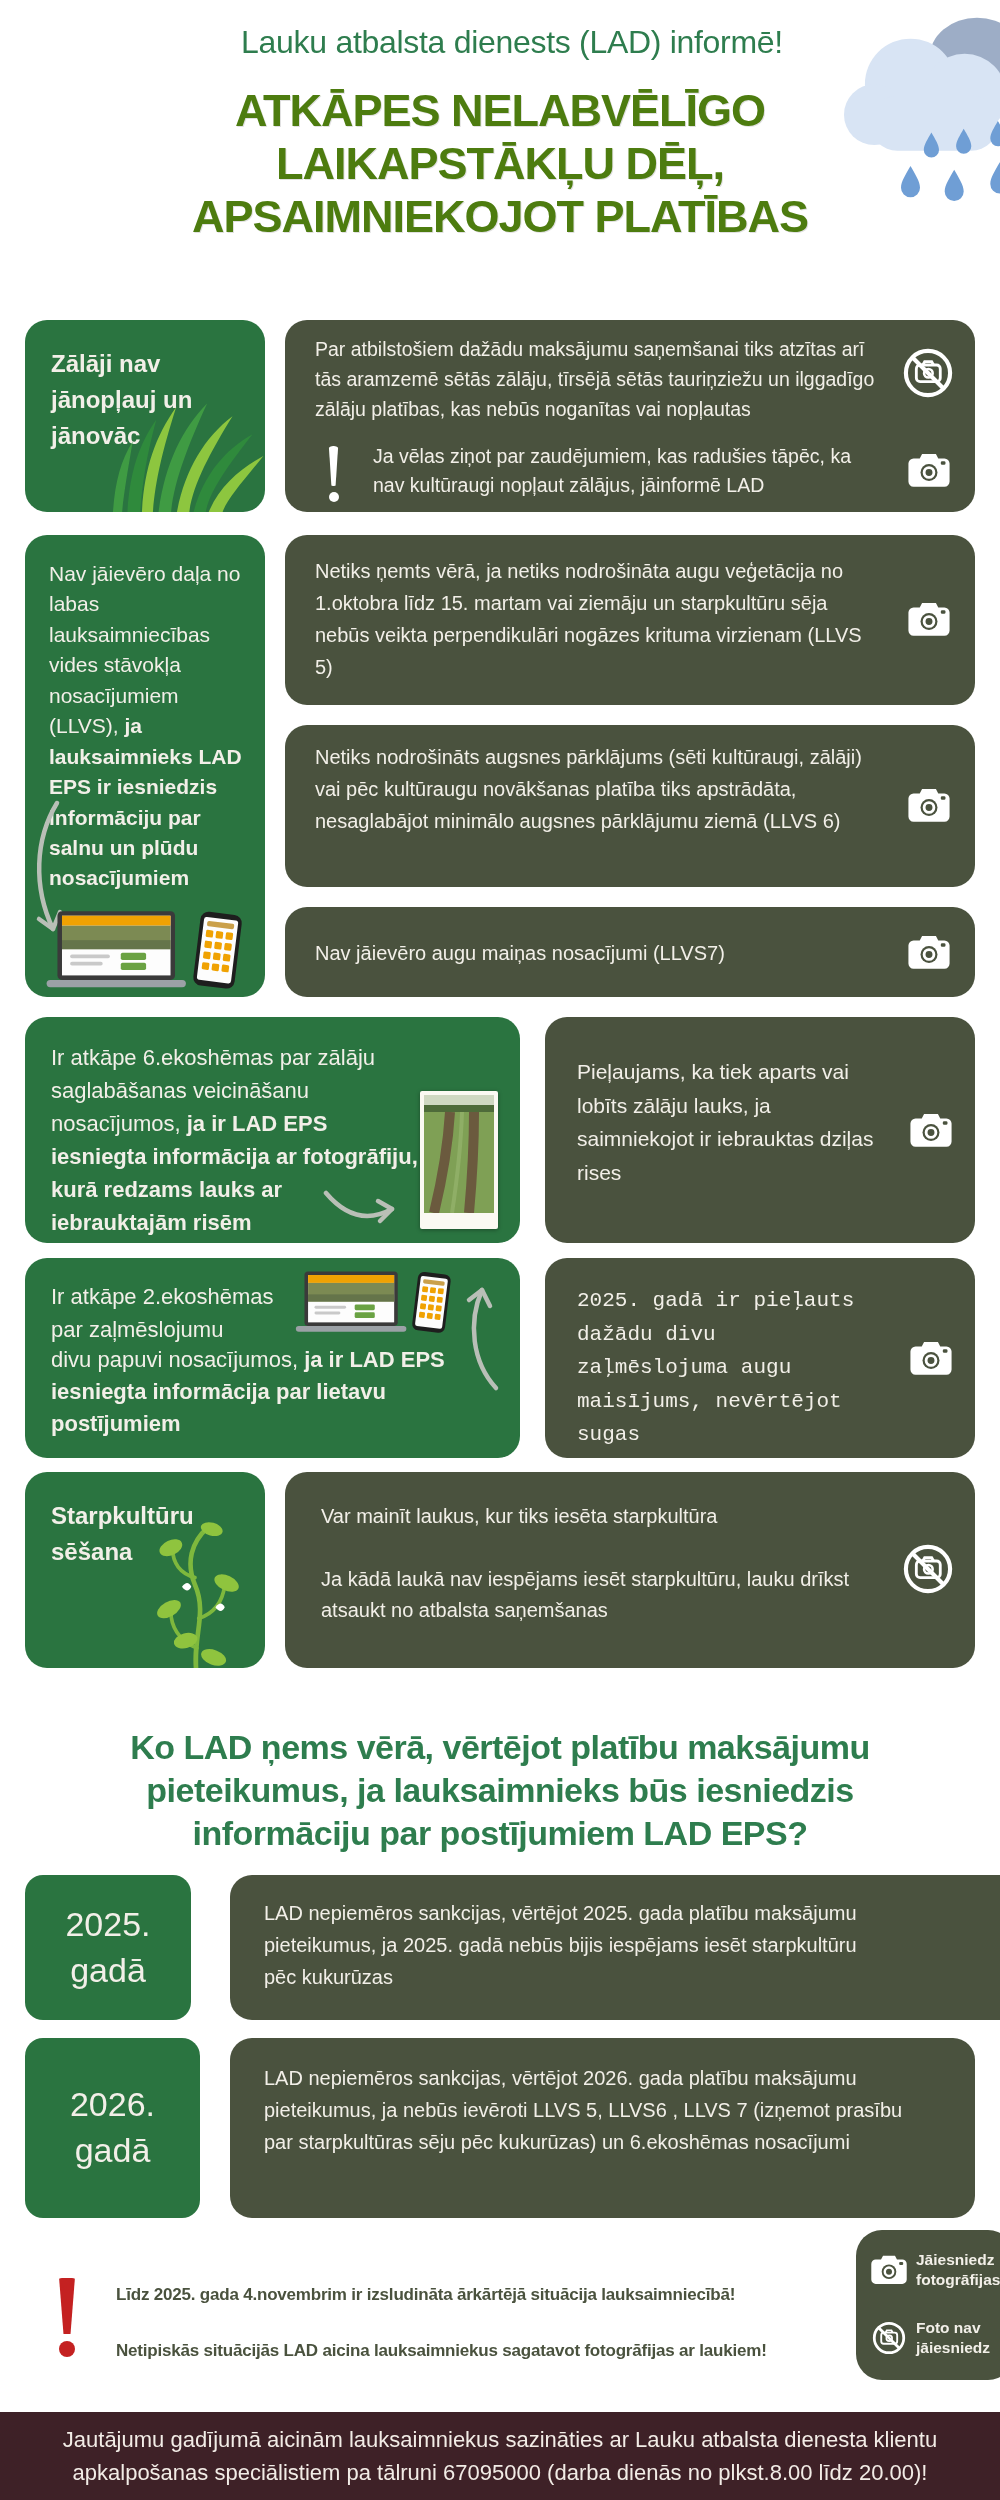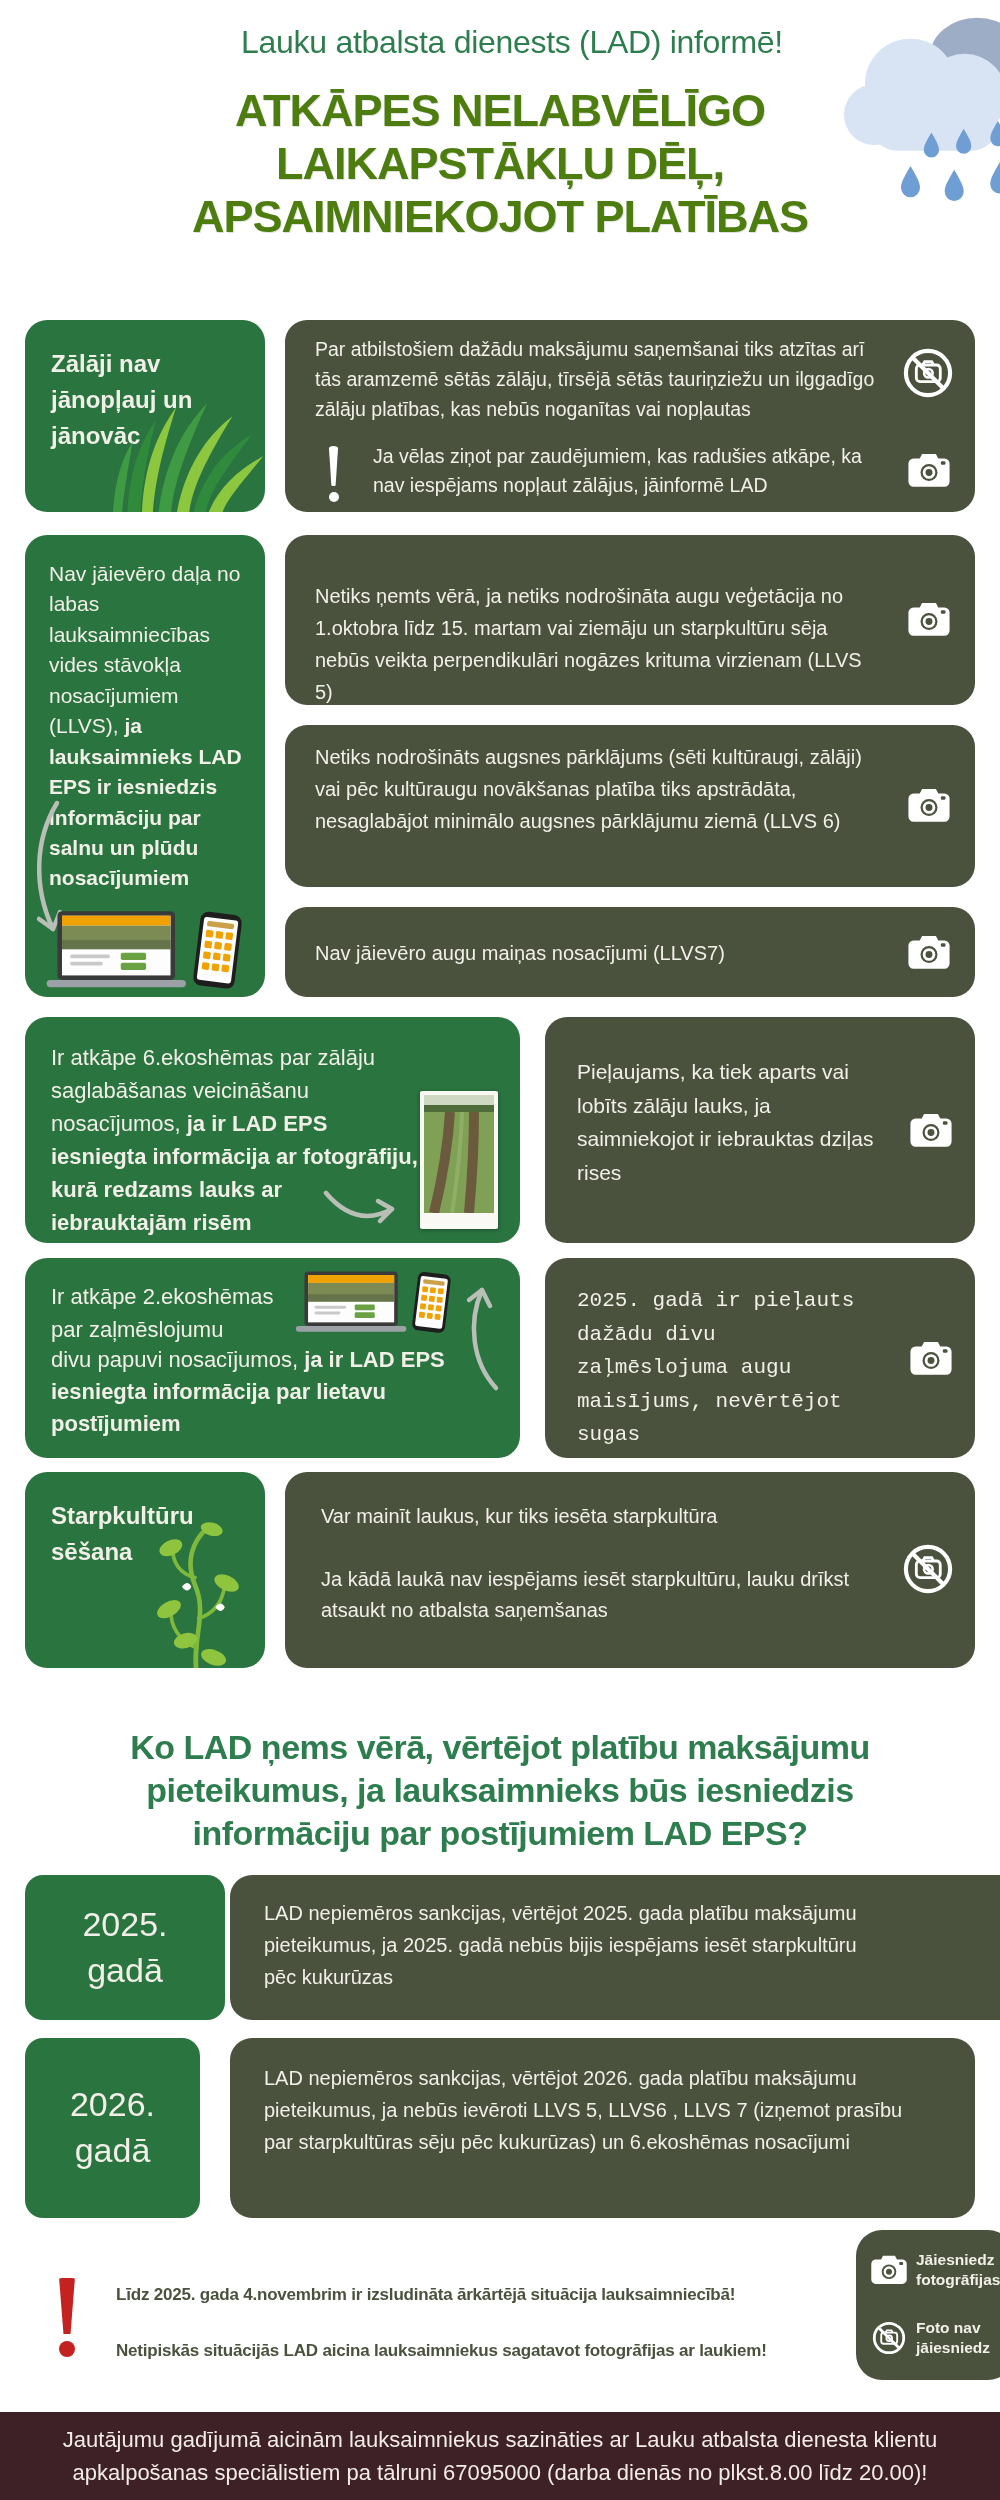--- a/index.html
+++ b/index.html
@@ -175,40 +175,40 @@
   </div>
   <div class="panel" style="left:285px;top:320px;width:690px;height:192px;">
     <div class="abs body20" style="left:30px;top:14px;width:578px;font-size:19.5px;line-height:1.55;">Par atbilstošiem dažādu maksājumu saņemšanai tiks atzītas arī tās aramzemē sētās zālāju, tīrsējā sētās tauriņziežu un ilggadīgo zālāju platības, kas nebūs noganītas vai nopļautas</div>
     <svg class="nocam" style="right:20px;top:26px;">
         <use href="#sym-nocam"></use>
       </svg>
     <div class="excl excl-white abs" style="left:42px;top:126px;">
         <div class="bar"></div>
         <div class="dot"></div>
       </div>
-    <div class="abs" style="left:88px;top:122px;width:500px;font-size:19.5px;line-height:1.5;">Ja vēlas ziņot par zaudējumiem, kas radušies atkāpe, ka nav iespējams nopļaut zālājus, jāinformē LAD</div>
+    <div class="abs" style="left:88px;top:122px;width:500px;font-size:19.5px;line-height:1.5;">Ja vēlas ziņot par zaudējumiem, kas radušies tāpēc, ka nav kultūraugi nopļaut zālājus, jāinformē LAD</div>
     <svg class="cam" style="right:24px;top:132px;">
         <use href="#sym-camera"></use>
       </svg>
   </div>
 
   <div class="gbox" style="left:25px;top:535px;width:240px;height:462px;">
     <div style="padding:24px 20px 0 24px;font-size:21px;line-height:1.45;">
       <span>Nav jāievēro daļa no labas lauksaimniecības vides stāvokļa nosacījumiem (LLVS), </span><span class="btxt">ja lauksaimnieks LAD EPS ir iesniedzis informāciju par salnu un plūdu nosacījumiem</span>
     </div>
     <svg class="arr" style="left:2px;top:262px;width:64px;height:146px;" viewBox="0 0 64 146">
       <path d="M30 6 C8 42 6 90 26 132"></path>
         <polyline points="12,122 26,132 33,115"></polyline>
     </svg>
     <svg class="abs" style="left:18px;bottom:4px;width:208px;height:84px;">
         <use href="#sym-devices"></use>
       </svg>
   </div>
   <div class="panel" style="left:285px;top:535px;width:690px;height:170px;">
-    <div class="abs body20" style="left:30px;top:20px;width:558px;margin-top:25px;">Netiks ņemts vērā, ja netiks nodrošināta augu veģetācija no 1.oktobra līdz 15. martam vai ziemāju un starpkultūru sēja nebūs veikta perpendikulāri nogāzes krituma virzienam (LLVS 5)</div>
+    <div class="abs body20" style="left:30px;top:20px;width:558px;">Netiks ņemts vērā, ja netiks nodrošināta augu veģetācija no 1.oktobra līdz 15. martam vai ziemāju un starpkultūru sēja nebūs veikta perpendikulāri nogāzes krituma virzienam (LLVS 5)</div>
     <svg class="cam" style="right:24px;top:66px;">
         <use href="#sym-camera"></use>
       </svg>
   </div>
   <div class="panel" style="left:285px;top:725px;width:690px;height:162px;">
     <div class="abs body20" style="left:30px;top:16px;width:558px;">Netiks nodrošināts augsnes pārklājums (sēti kultūraugi, zālāji) vai pēc kultūraugu novākšanas platība tiks apstrādāta, nesaglabājot minimālo augsnes pārklājumu ziemā (LLVS 6)</div>
     <svg class="cam" style="right:24px;top:62px;">
         <use href="#sym-camera"></use>
       </svg>
   </div>
@@ -276,21 +276,21 @@
     <div class="abs body20" style="left:36px;top:92px;width:560px;line-height:1.55;">Ja kādā laukā nav iespējams iesēt starpkultūru, lauku drīkst atsaukt no atbalsta saņemšanas</div>
     <svg class="nocam" style="right:20px;top:70px;">
         <use href="#sym-nocam"></use>
       </svg>
   </div>
 
   <div class="question">
     <div>Ko LAD ņems vērā, vērtējot platību maksājumu pieteikumus, ja lauksaimnieks būs iesniedzis informāciju par postījumiem LAD EPS?</div>
   </div>
 
-  <div class="gbox yearbox" style="left:25px;top:1875px;width:200px;height:145px;">
+  <div class="gbox yearbox" style="left:25px;top:1875px;width:166px;height:145px;">
     <span>2025.</span>
     <span>gadā</span>
   </div>
   <div class="panel" style="left:230px;top:1875px;width:849px;height:145px;">
     <div class="abs body20" style="left:34px;top:22px;width:615px;">LAD nepiemēros sankcijas, vērtējot 2025. gada platību maksājumu pieteikumus, ja 2025. gadā nebūs bijis iespējams iesēt starpkultūru pēc kukurūzas</div>
     <svg class="cam" style="right:28px;top:55px;">
         <use href="#sym-camera"></use>
       </svg>
   </div>
 

